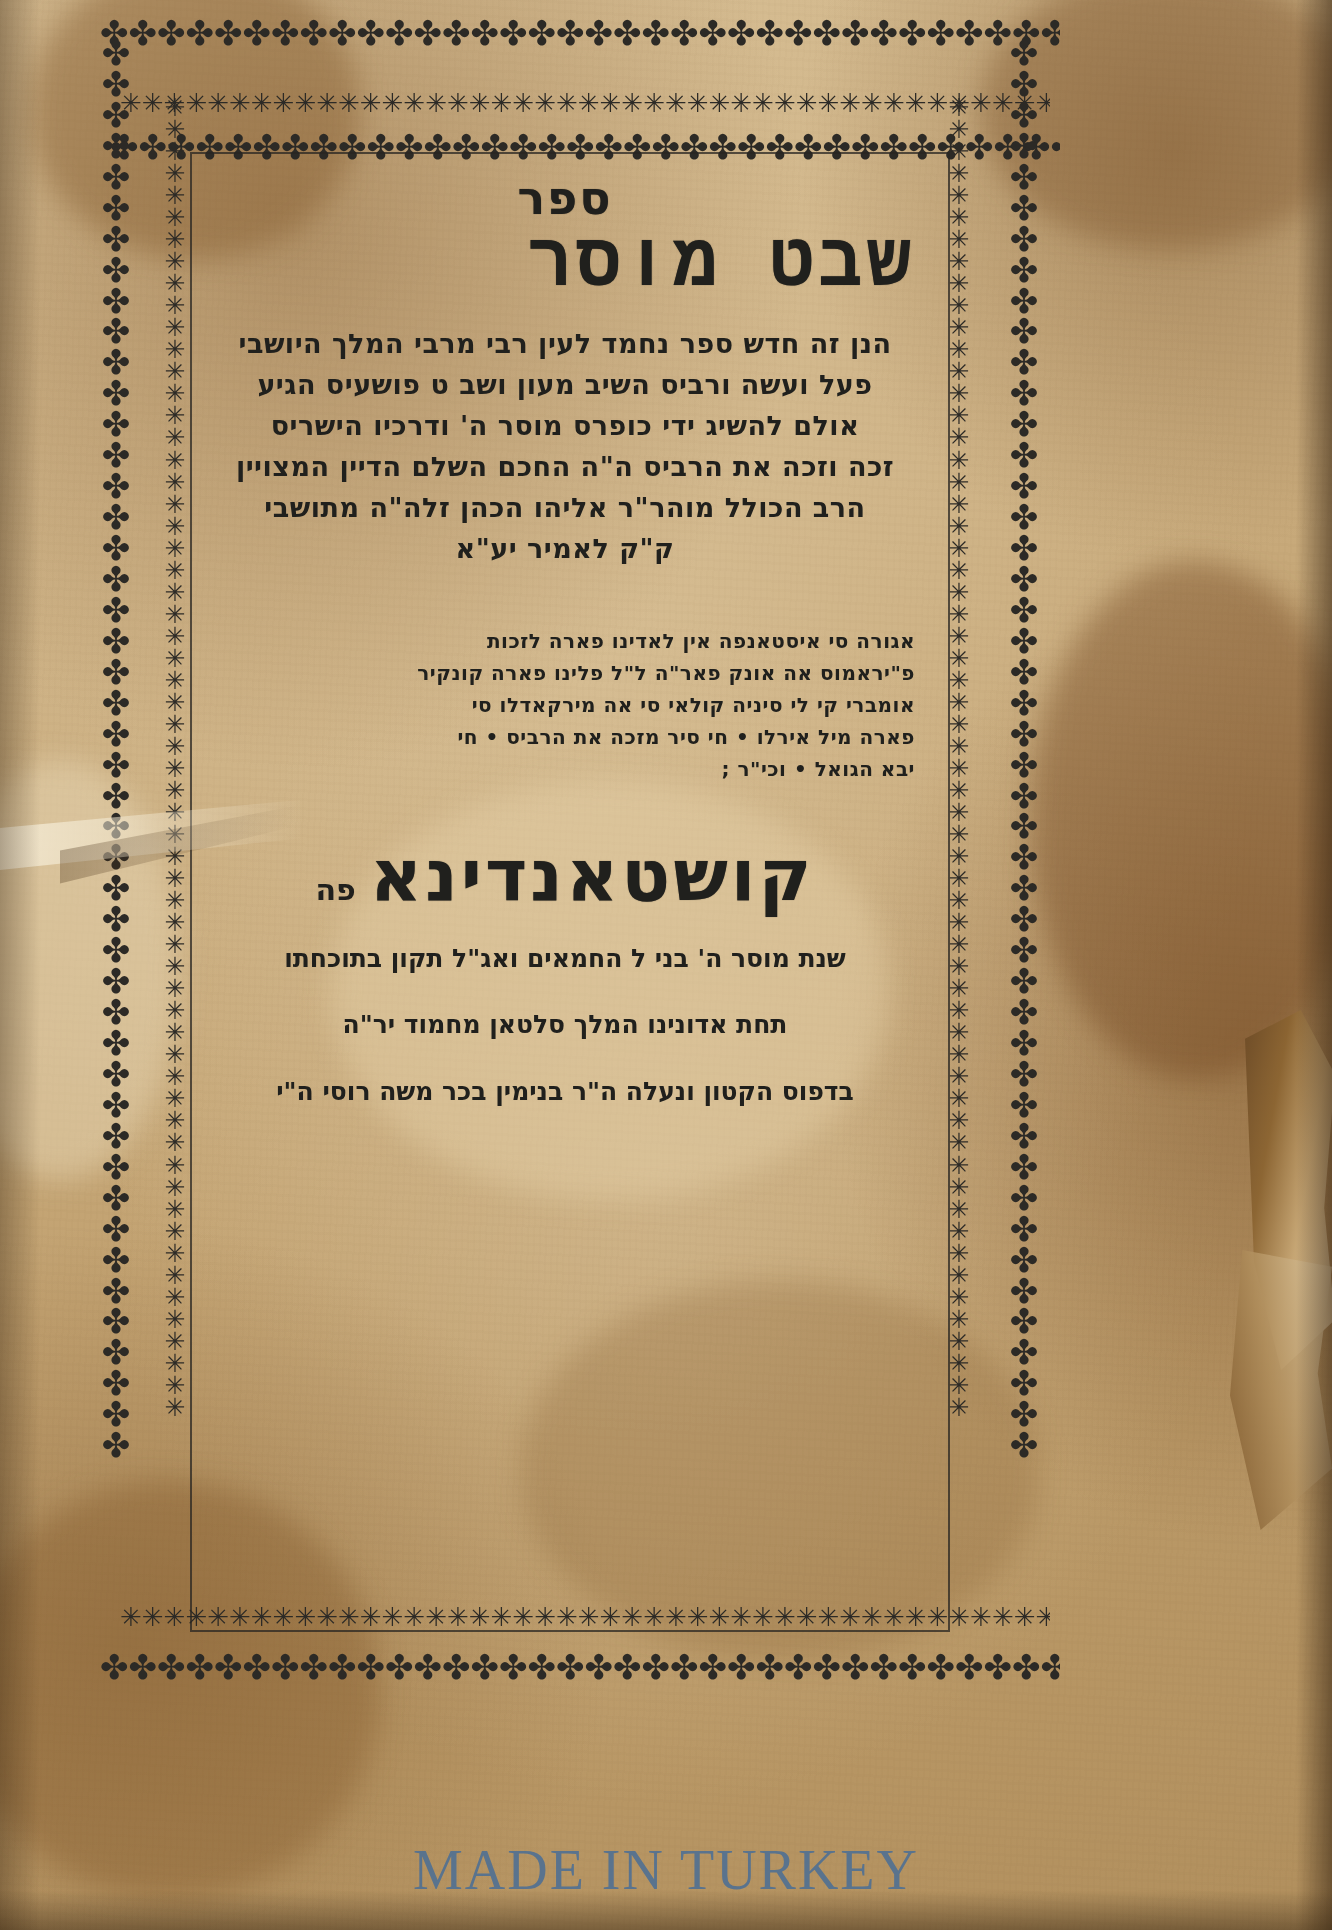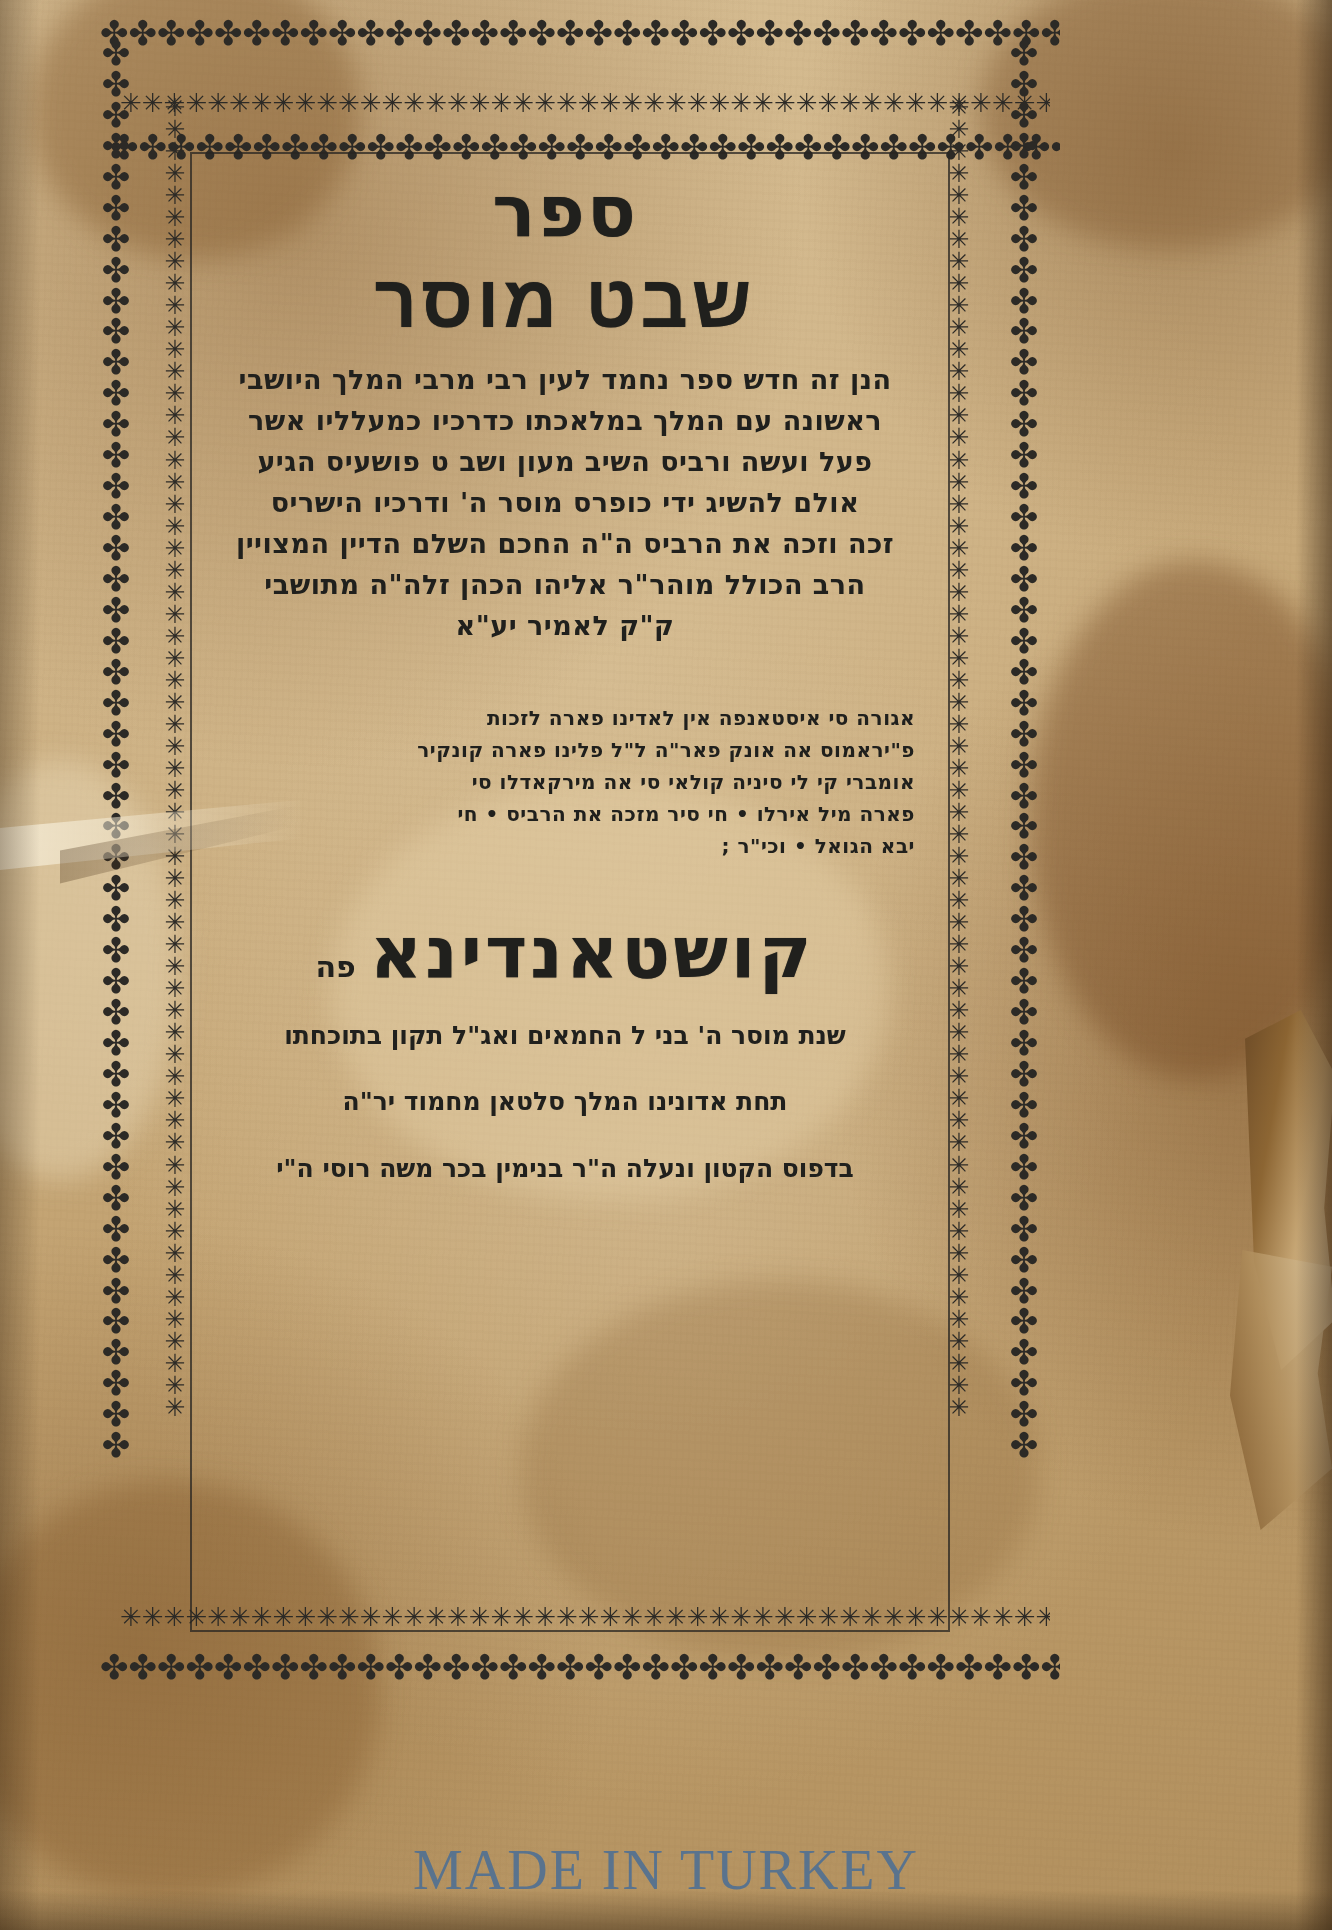--- a/index.html
+++ b/index.html
@@ -71,35 +71,36 @@
     left: 215px;
     top: 175px;
     width: 700px;
     text-align: center;
     direction: rtl;
     color: #20201d;
   }
   .title-sefer {
     font-family: "DejaVu Sans", sans-serif;
     font-weight: bold;
-    font-size: 72px;
+    font-size: 46px;
     letter-spacing: 2px;
     line-height: 1.0;
-    margin-bottom: 16px;
+    margin-bottom: 6px;
     text-shadow: 0 0 1px rgba(0,0,0,.5);
     text-align: center;
   }
   .title-main {
-    font-family: Liberation Sans, sans-serif;
+    font-family: Liberation Mono, monospace;
     font-weight: bold;
     font-size: 74px;
     letter-spacing: 4px;
     line-height: 1.05;
     margin-bottom: 18px;
     text-shadow: 0 0 1px rgba(0,0,0,.55);
+    text-align: right;
   }
   .para {
     font-family: "DejaVu Sans", sans-serif;
     font-size: 27px;
     line-height: 1.52;
     font-weight: bold;
     letter-spacing: .5px;
   }
   .para div { white-space: nowrap; }
   .para-2 {
@@ -600,21 +601,20 @@
   <div class="frame" style="left:190px;top:152px;width:760px;height:1480px;border:2px solid rgba(40,38,34,.75);"></div>
 
   <div class="content">
 
     <div class="title-sefer">ספר</div>
 
     <div class="title-main">שבט מוסר</div>
 
     <div class="para">
       <div>הנן זה חדש ספר נחמד לעין רבי מרבי המלך היושבי</div>
-      <div>ראשונה עם המלך במלאכתו כדרכיו כמעלליו אשר</div>
       <div>פעל ועשה ורביס השיב מעון ושב ט פושעיס הגיע</div>
       <div>אולם להשיג ידי כופרס מוסר ה' ודרכיו הישריס</div>
       <div>זכה וזכה את הרביס ה"ה החכם השלם הדיין המצויין</div>
       <div>הרב הכולל מוהר"ר אליהו הכהן זלה"ה מתושבי</div>
       <div>ק"ק לאמיר יע"א</div>
     </div>
 
     <div class="para-2">
       <div>אגורה סי איסטאנפה אין לאדינו פארה לזכות</div>
       <div>פ"יראמוס אה אונק פאר"ה ל"ל פלינו פארה קונקיר</div>

